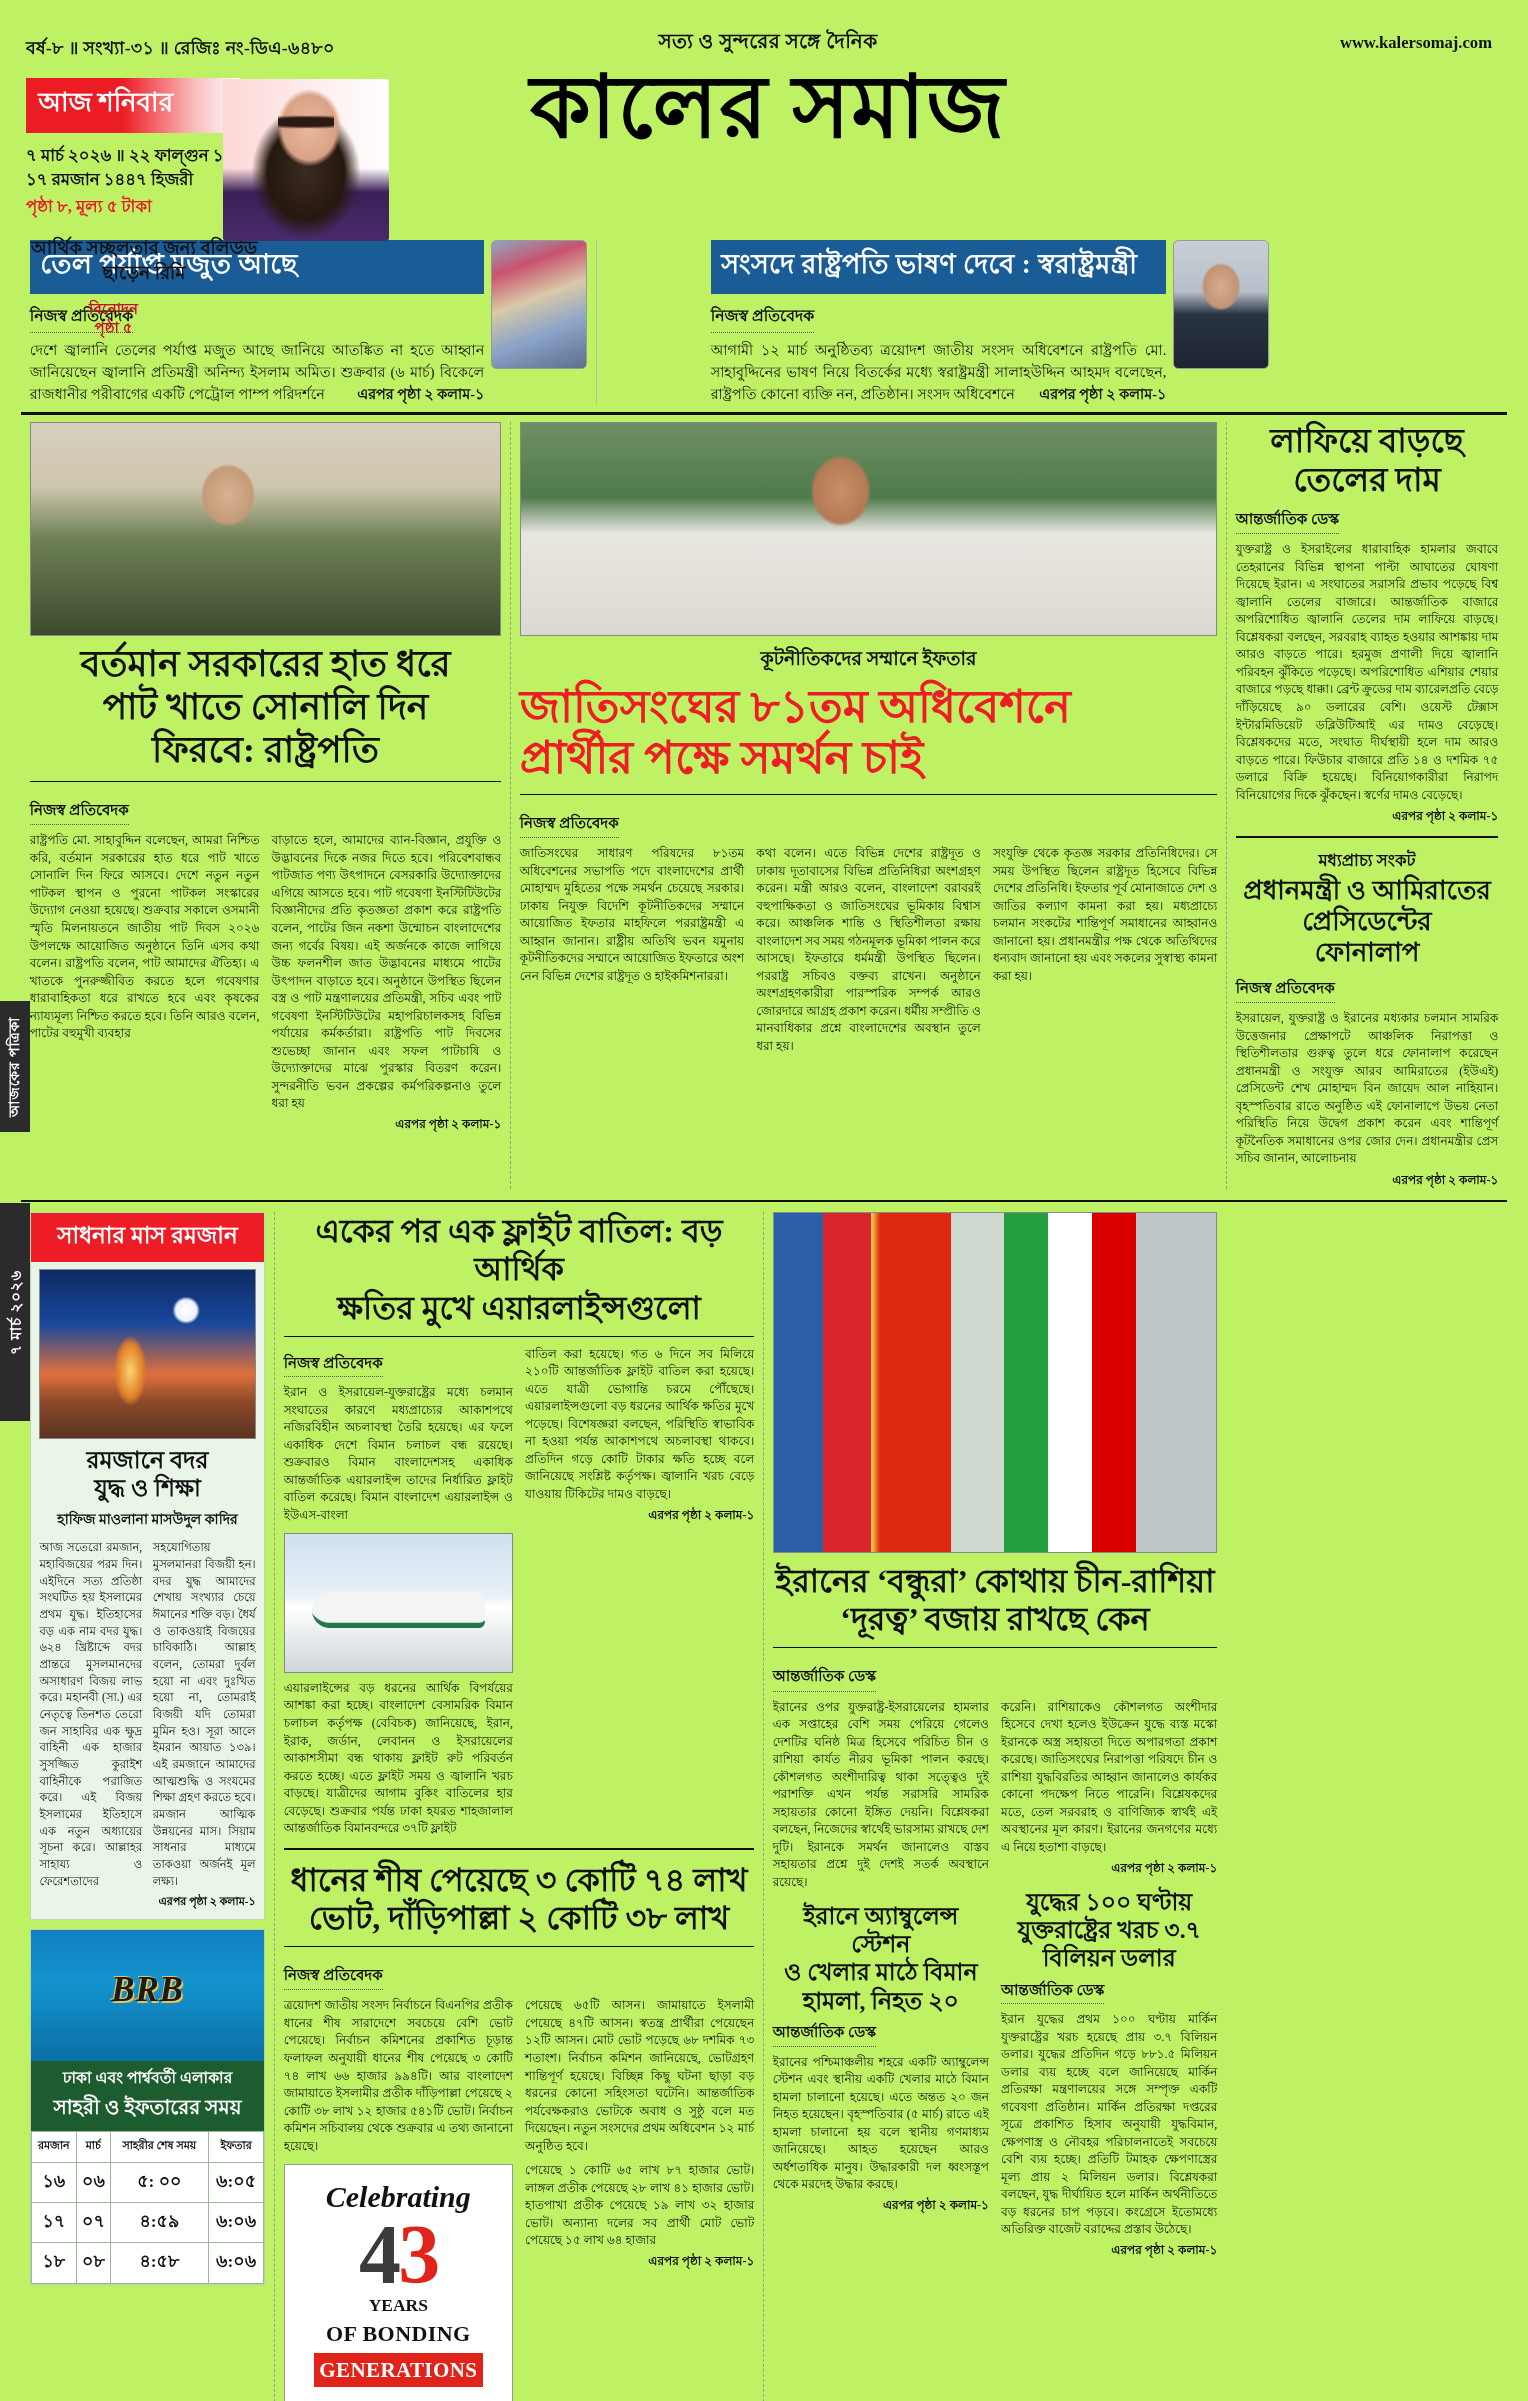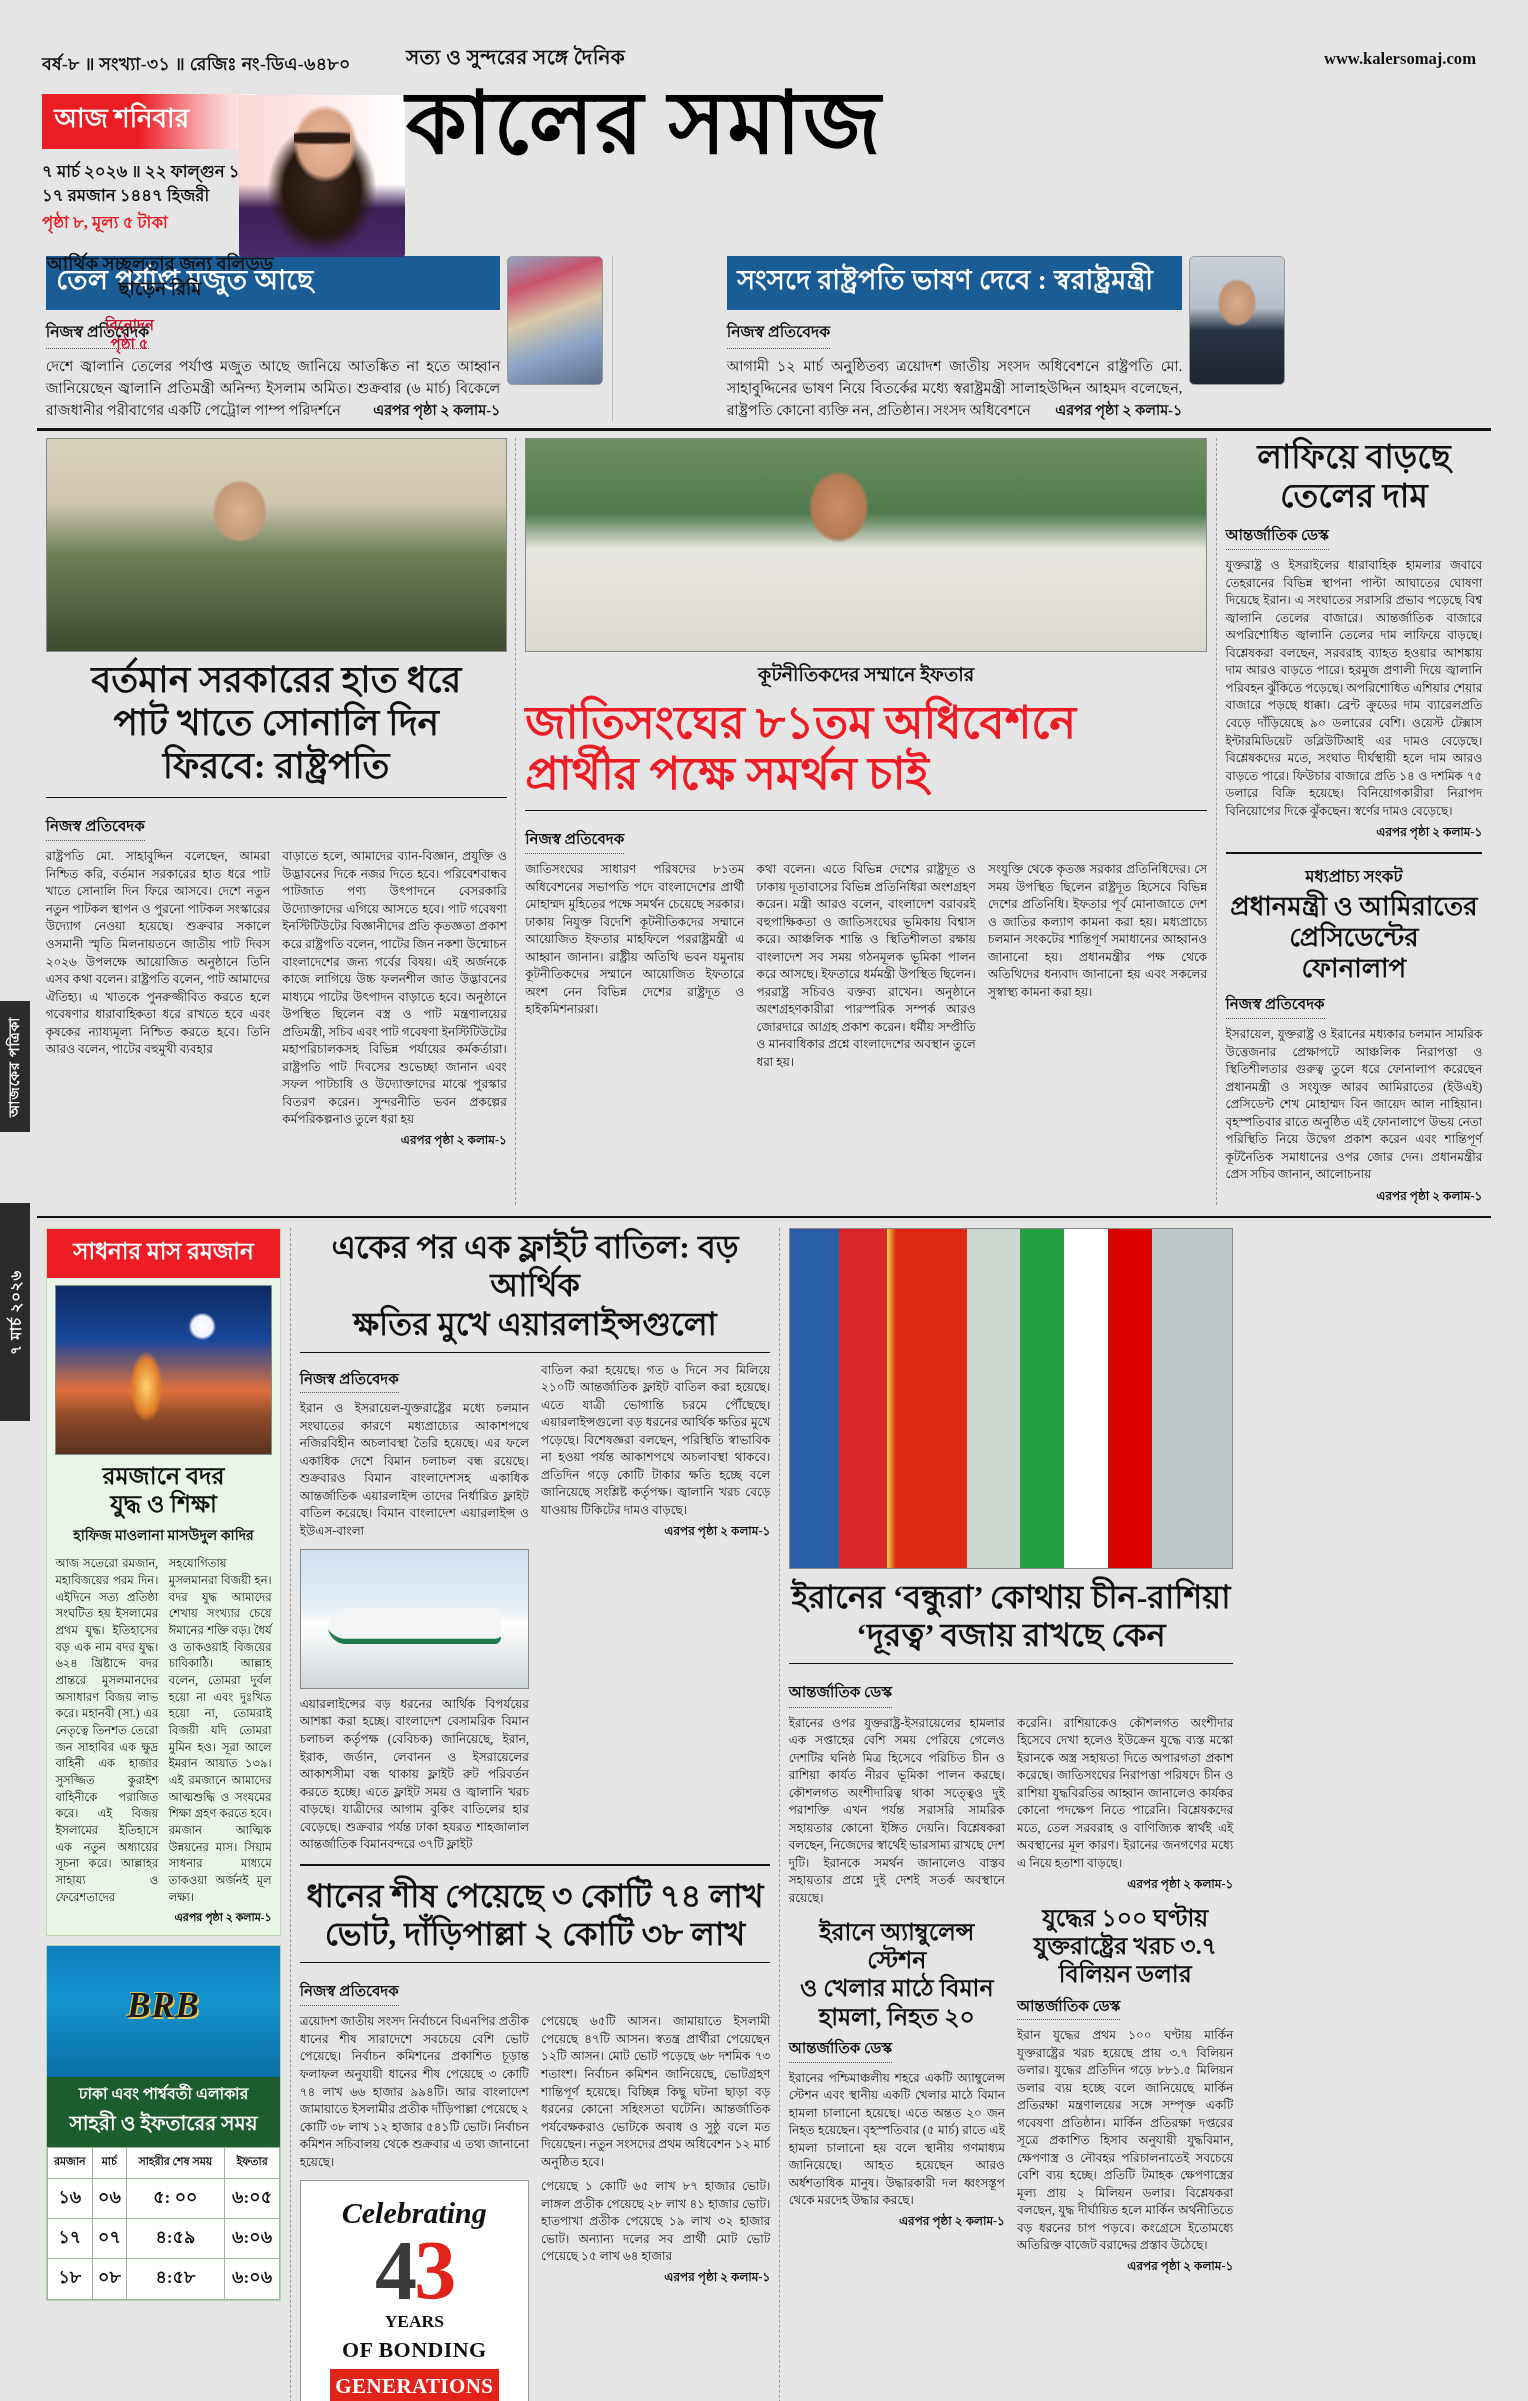--- a/index.html
+++ b/index.html
@@ -6,22 +6,22 @@
   * { box-sizing: border-box; margin: 0; padding: 0; }
   html, body {
     width: 1528px; height: 2401px;
     background: #ffffff;
     font-family: "Liberation Serif", "DejaVu Serif", serif;
     overflow: hidden;
   }
   .page {
     position: relative;
     width: 1528px; height: 2401px;
-    background: #e5e5e5;
-    padding: 16px;
+    background: #bef264;
+    padding: 0;
   }
 
   
   .masthead {
     position: relative;
     height: 236px;
     padding: 0 21px;
   }
   .mh-left {
     position: absolute; left: 26px; top: 35px;
@@ -58,21 +58,21 @@
       linear-gradient(90deg, #fdd7d7 0%, #ffffff 100%);
     border-radius: 3.5px;
   }
   .celeb-photo::after {
     content:""; position:absolute; left:50%; top:22%;
     width:56px; height:14px; transform:translateX(-50%);
     background: radial-gradient(ellipse at 30% 50%, #2b1a12 40%, rgba(43,26,18,0) 70%),
                 radial-gradient(ellipse at 72% 50%, #2b1a12 40%, rgba(43,26,18,0) 70%);
   }
 
-  .mh-center { position:absolute; left: 390px; top: 26px; width: 786px; }
+  .mh-center { position:absolute; left: 375px; top: 26px; width: 786px; text-align:center; }
   .tagline { font-size: 20px; color:#111; font-weight:600; letter-spacing:0.4px; }
   .logo {
     font-size: 87px; line-height: 1.08; font-weight: 900; color:#000;
     letter-spacing: 1.7px; margin-top: 1.7px;
     font-family: "Liberation Serif", "DejaVu Serif", serif;
   }
   .mh-right { position:absolute; right: 36px; top: 33px; font-size: 16.6px; color:#111; font-weight:600; }
 
   
   .teaser-row {

